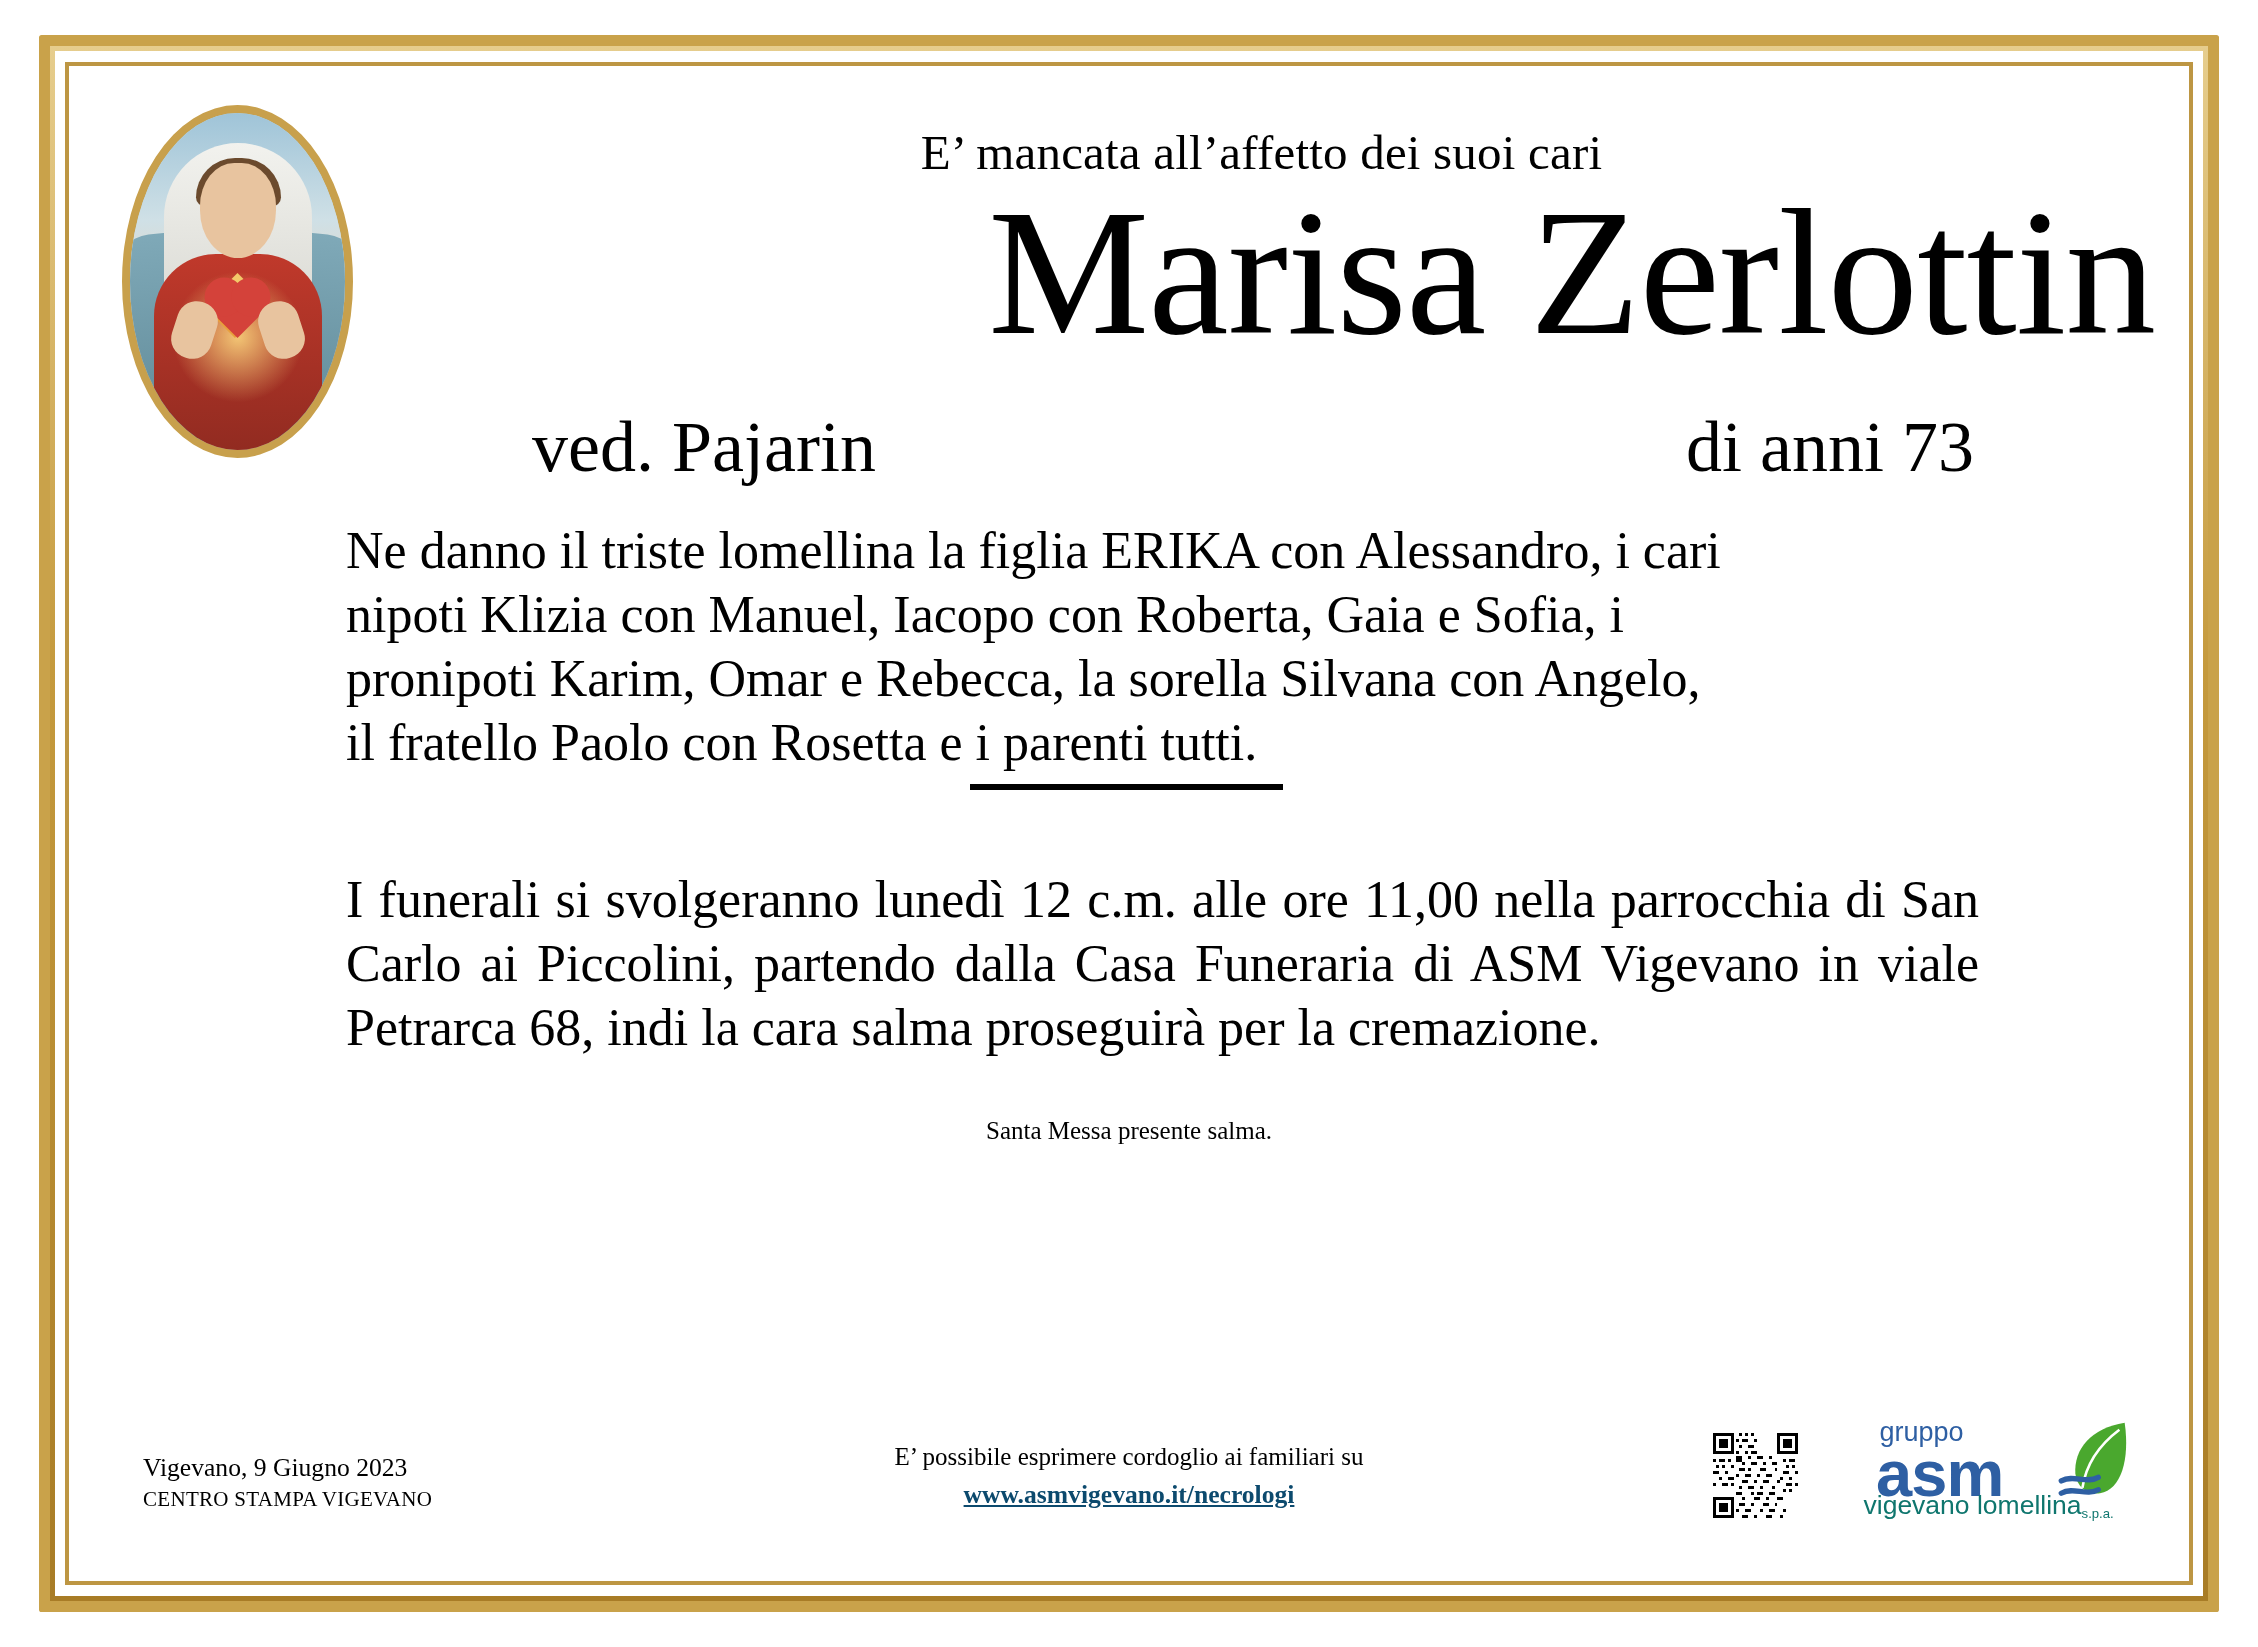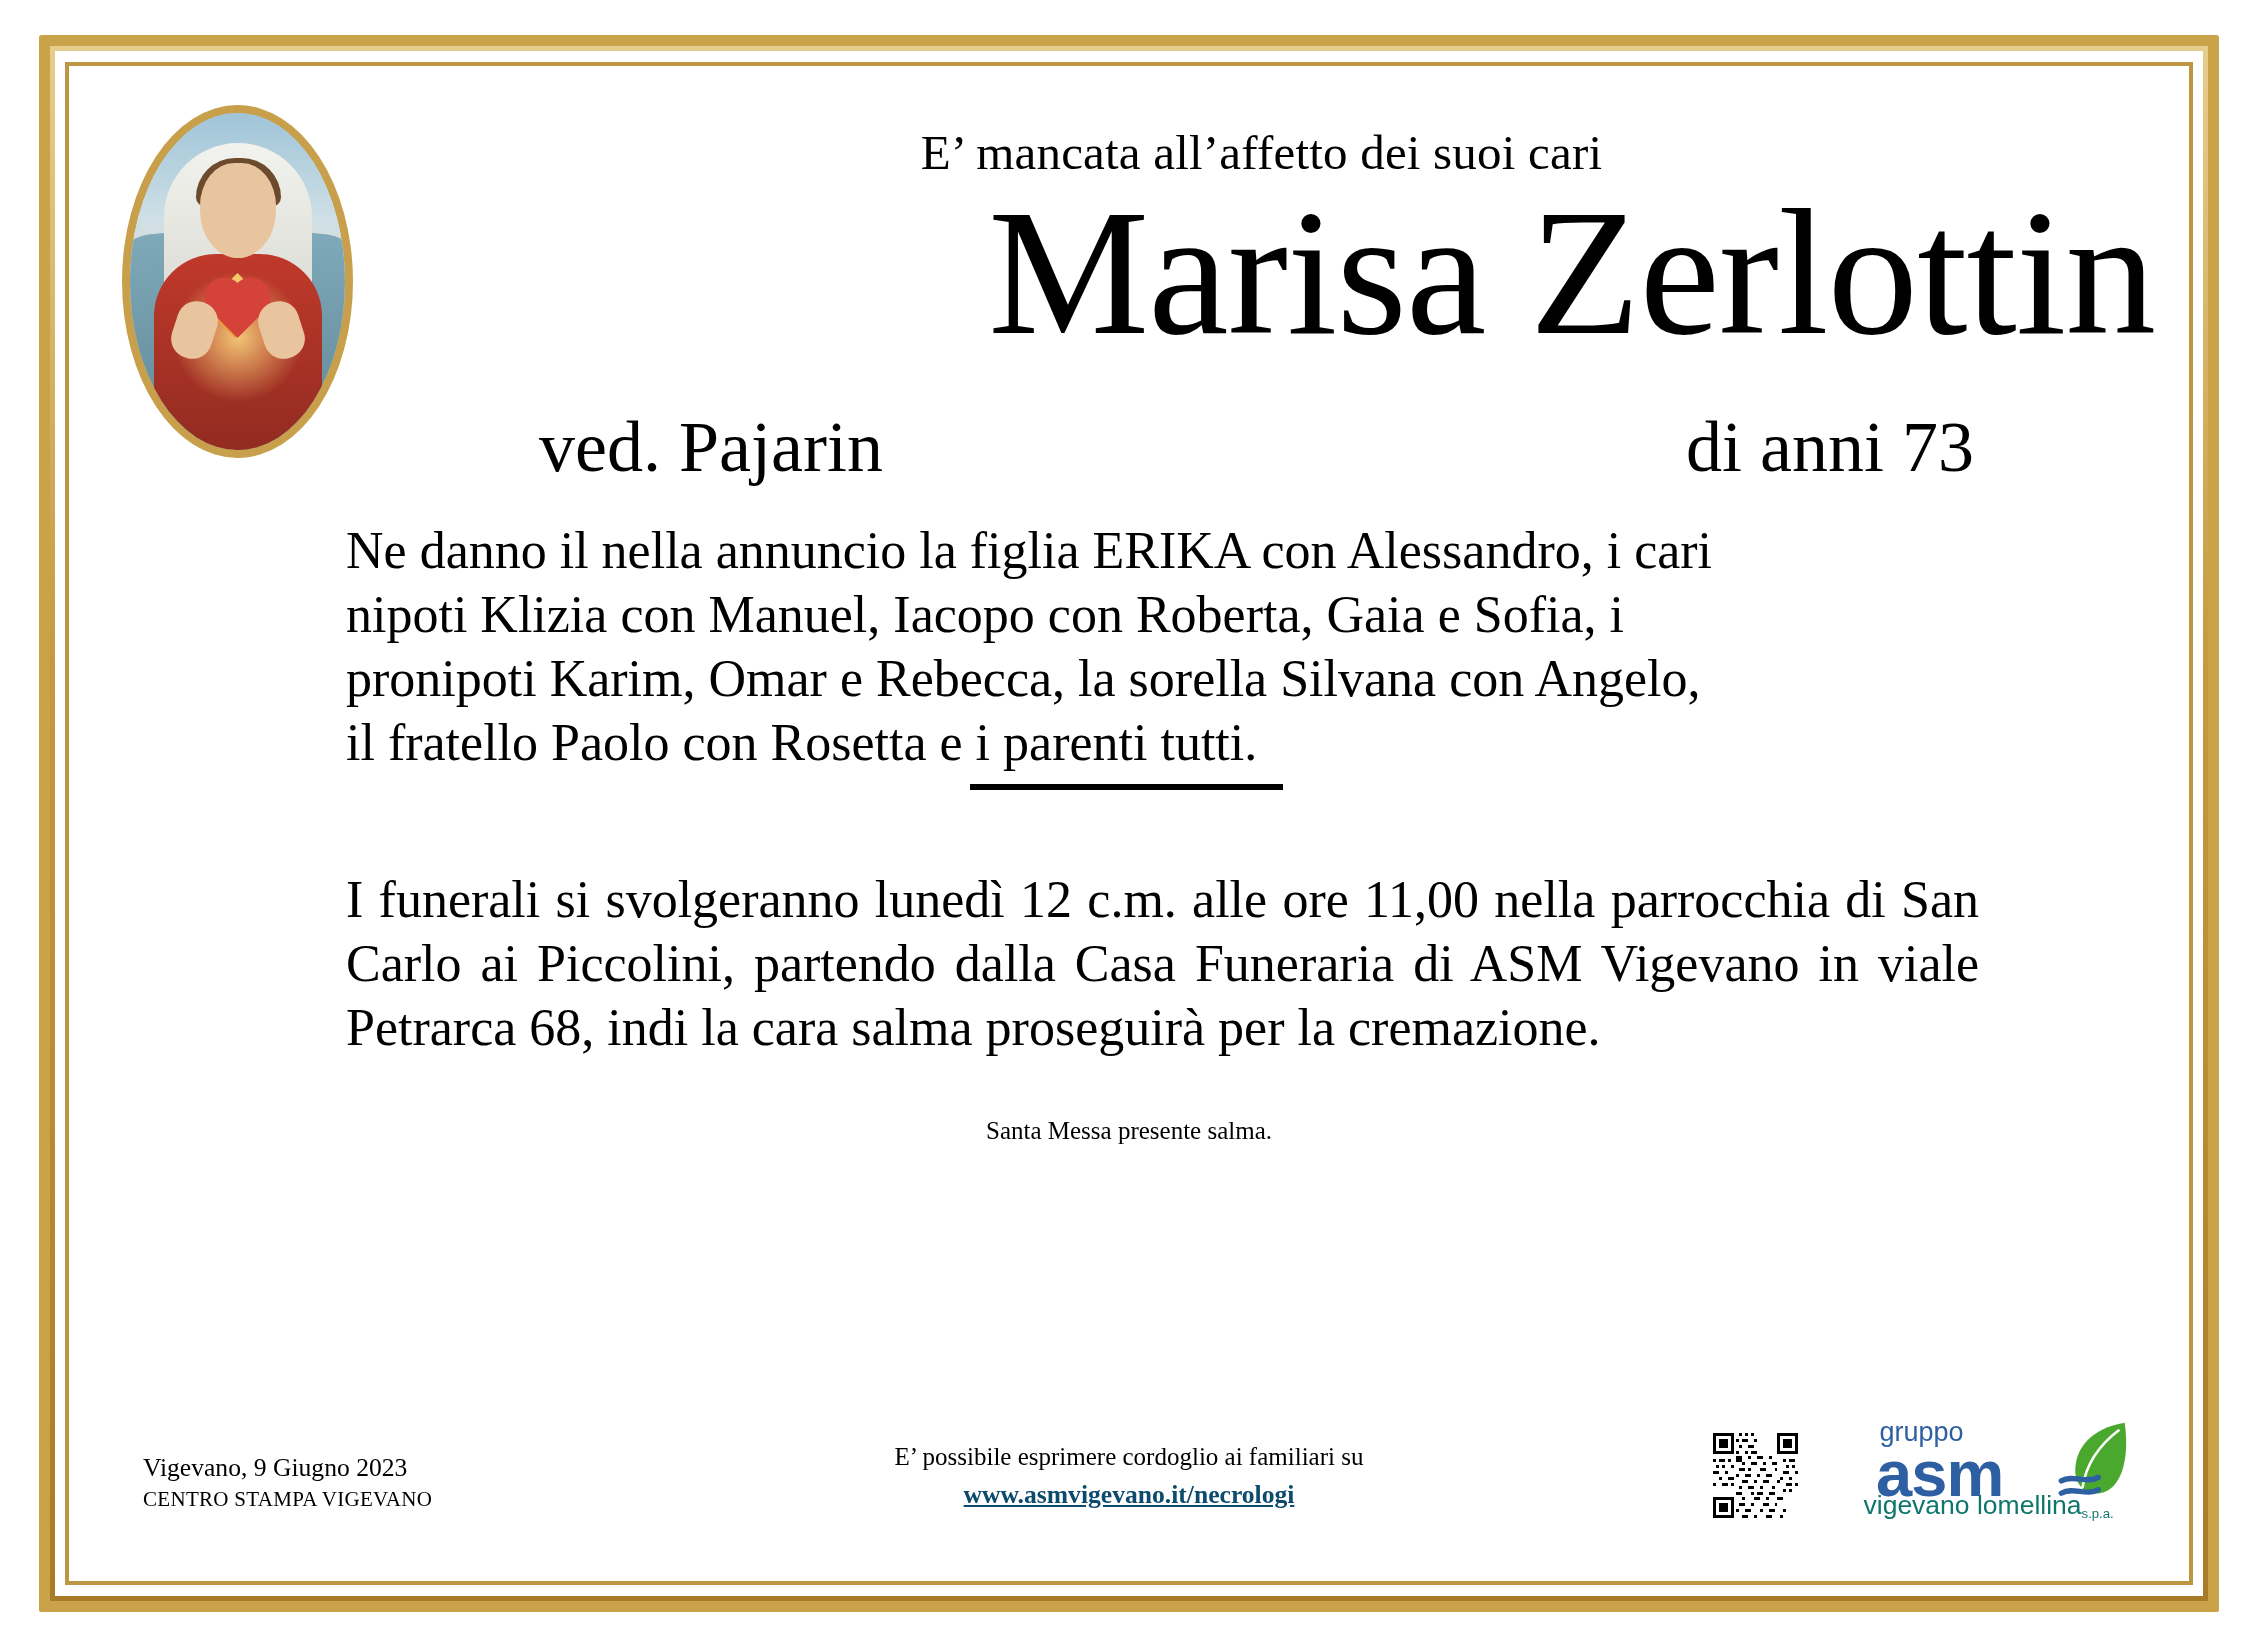--- a/index.html
+++ b/index.html
@@ -193,21 +193,21 @@
     top: 97px;
     right: 22px;
     text-align: right;
     font-size: 181px;
     line-height: 1.08;
     white-space: nowrap;
     letter-spacing: -0.9px;
   }
   .subline {
     position: absolute;
-    left: 299px;
+    left: 292px;
     top: 328px;
     right: 53px;
     height: 71px;
   }
   .ved {
     position: absolute;
     left: 159px;
     top: 0;
     font-size: 72px;
   }
@@ -374,21 +374,21 @@
     <div class="line-top">E’ mancata all’affetto dei suoi cari</div>
 
     <div class="name">Marisa Zerlottin</div>
 
     <div class="subline">
       <div class="ved">ved. Pajarin</div>
       <div class="age">di anni 73</div>
     </div>
 
     <div class="announce">
-      <span class="block">Ne danno il nella annuncio la figlia ERIKA con Alessandro, i cari</span>
+      <span class="block">Ne danno il triste lomellina la figlia ERIKA con Alessandro, i cari</span>
       <span class="block">nipoti Klizia con Manuel, Iacopo con Roberta, Gaia e Sofia, i</span>
       <span class="block">pronipoti Karim, Omar e Rebecca, la sorella Silvana con Angelo,</span>
       <span class="block">il fratello Paolo con Rosetta e i parenti tutti.</span>
     </div>
 
     <div class="divider"></div>
 
     <div class="funeral">
       <span class="block">I funerali si svolgeranno lunedì 12 c.m. alle ore 11,00 nella parrocchia di San</span>
       <span class="block">Carlo ai Piccolini, partendo dalla Casa Funeraria di ASM Vigevano in viale</span>

